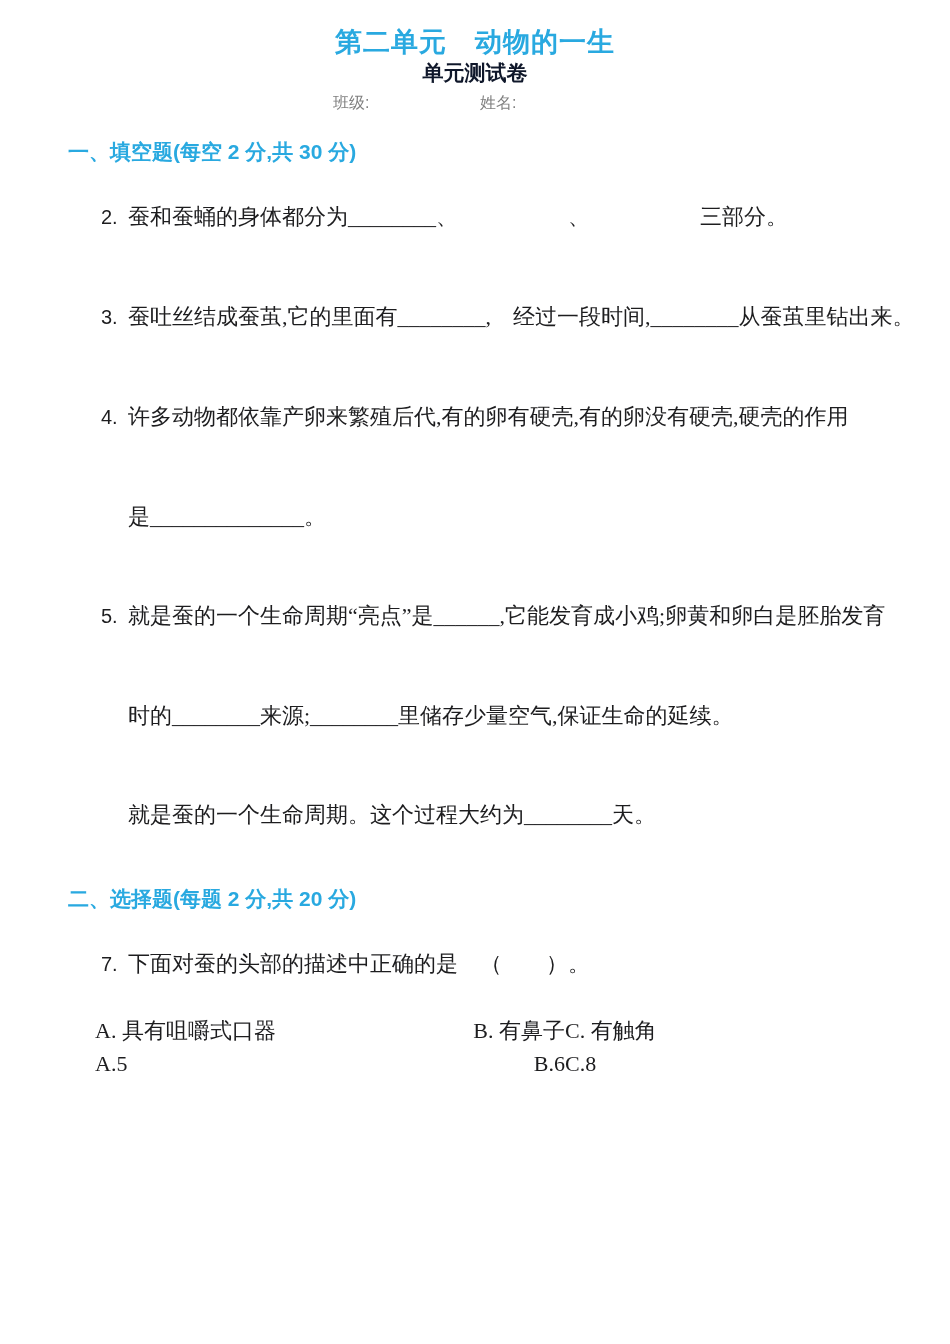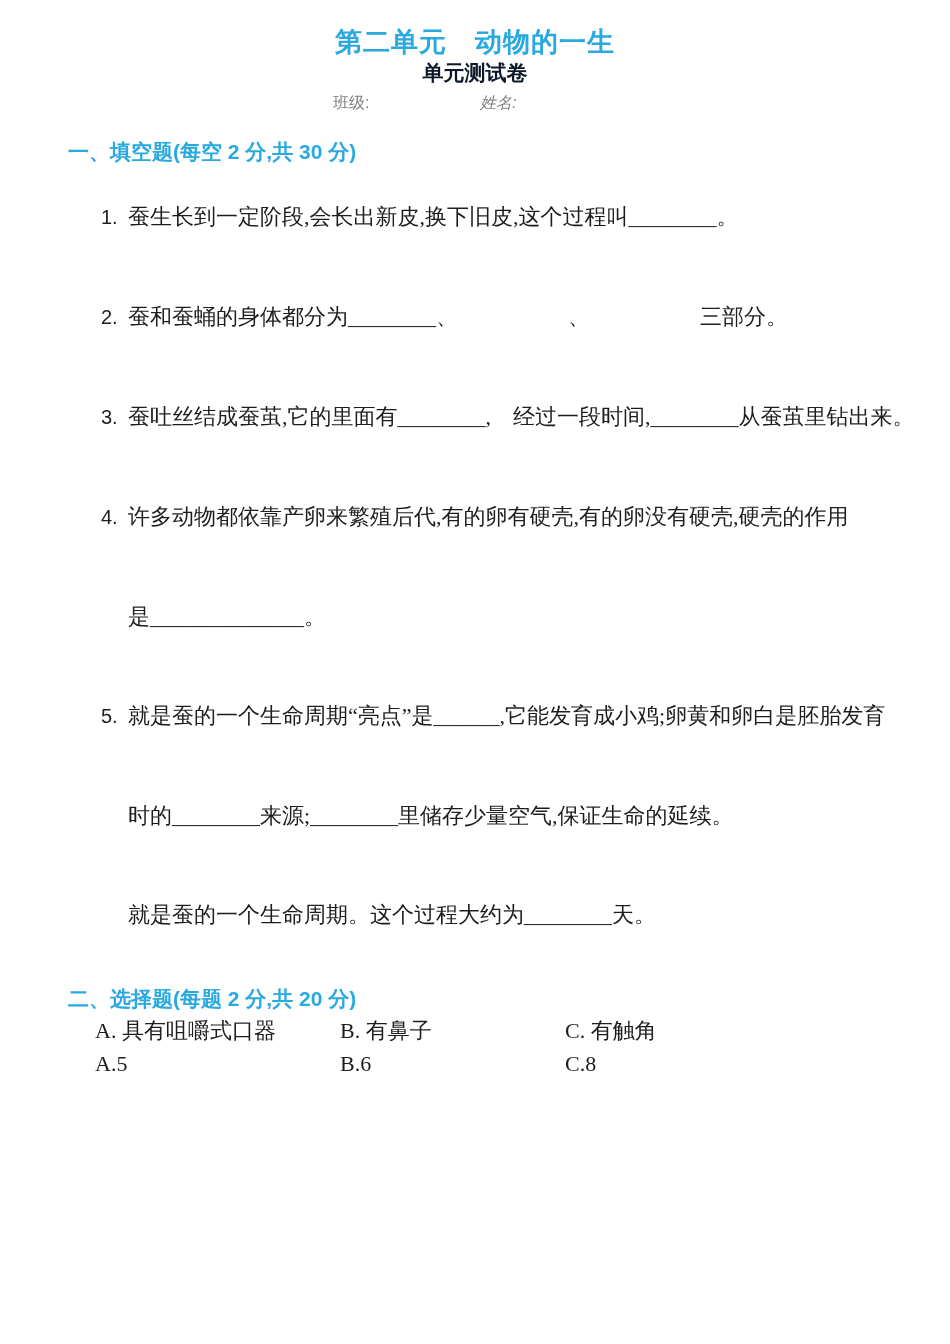--- a/index.html
+++ b/index.html
@@ -7,51 +7,48 @@
         font-family:"Liberation Serif",serif;color:#1d1d1f;}
   .title{position:absolute;top:24px;left:0;width:100%;text-align:center;
          font-family:"Liberation Sans",sans-serif;font-weight:bold;font-size:27px;
          color:#29a9e0;letter-spacing:1px;}
   .subtitle{position:absolute;top:59px;left:0;width:100%;text-align:center;
             font-family:"Liberation Sans",sans-serif;font-weight:bold;font-size:21px;
             color:#0f172a;}
   .info{position:absolute;top:93px;font-family:"Liberation Sans",sans-serif;
         font-size:16px;color:#808080;line-height:20px;}
   .info.class{left:333px;}
-  .info.name{left:480px;font-style:italic;}
+  .info.name{left:480px;}
   .content{position:absolute;top:137px;left:68px;right:36px;}
   .sech{font-family:"Liberation Sans",sans-serif;font-weight:bold;font-size:21px;
         color:#29a9e0;line-height:30px;white-space:pre;}
   .sech2{margin-top:20px;}
   .line{line-height:33px;font-size:22px;white-space:pre;}
   .qnum{display:inline-block;min-width:27px;font-family:"Liberation Sans",sans-serif;font-size:20px;}
   .cont{padding-left:27px;}
   .opts{display:flex;padding-left:27px;}
   .opt{display:inline-block;white-space:pre;}
   .oa{width:245px;}
-  .ob{width:225px;}
+  .ob{width:225px;text-align:right;}
 </style>
 </head>
 <body>
 
 <div class="page">
 
   <div class="title">第二单元　动物的一生</div>
   <div class="subtitle">单元测试卷</div>
 
   <span class="info class">班级:</span>
   <span class="info name">姓名:</span>
 
   <div class="content">
 
     <div class="sech">一、填空题(每空 2 分,共 30 分)</div>
 
-    <div class="line">
-      <span class="qnum">1.</span><span class="qtext">蚕生长到一定阶段,会长出新皮,换下旧皮,这个过程叫________。</span>
-    </div>
 
     <div class="line">
       <span class="qnum">2.</span><span class="qtext">蚕和蚕蛹的身体都分为________、　　　　　、　　　　　三部分。</span>
     </div>
 
     <div class="line">
       <span class="qnum">3.</span><span class="qtext">蚕吐丝结成蚕茧,它的里面有________,　经过一段时间,________从蚕茧里钻出来。</span>
     </div>
 
     <div class="line">
@@ -67,20 +64,23 @@
     <div class="line cont">
       <span class="qtext">时的________来源;________里储存少量空气,保证生命的延续。</span>
     </div>
 
     <div class="line cont">
       <span class="qtext">就是蚕的一个生命周期。这个过程大约为________天。</span>
     </div>
 
     <div class="sech sech2">二、选择题(每题 2 分,共 20 分)</div>
 
+    <div class="line">
+      <span class="qnum">7.</span><span class="qtext">下面对蚕的头部的描述中正确的是　（　　）。</span>
+    </div>
     <div class="line opts">
       <span class="opt oa">A. 具有咀嚼式口器</span>
       <span class="opt ob">B. 有鼻子</span>
       <span class="opt oc">C. 有触角</span>
     </div>
 
     <div class="line opts">
       <span class="opt oa">A.5</span>
       <span class="opt ob">B.6</span>
       <span class="opt oc">C.8</span>

